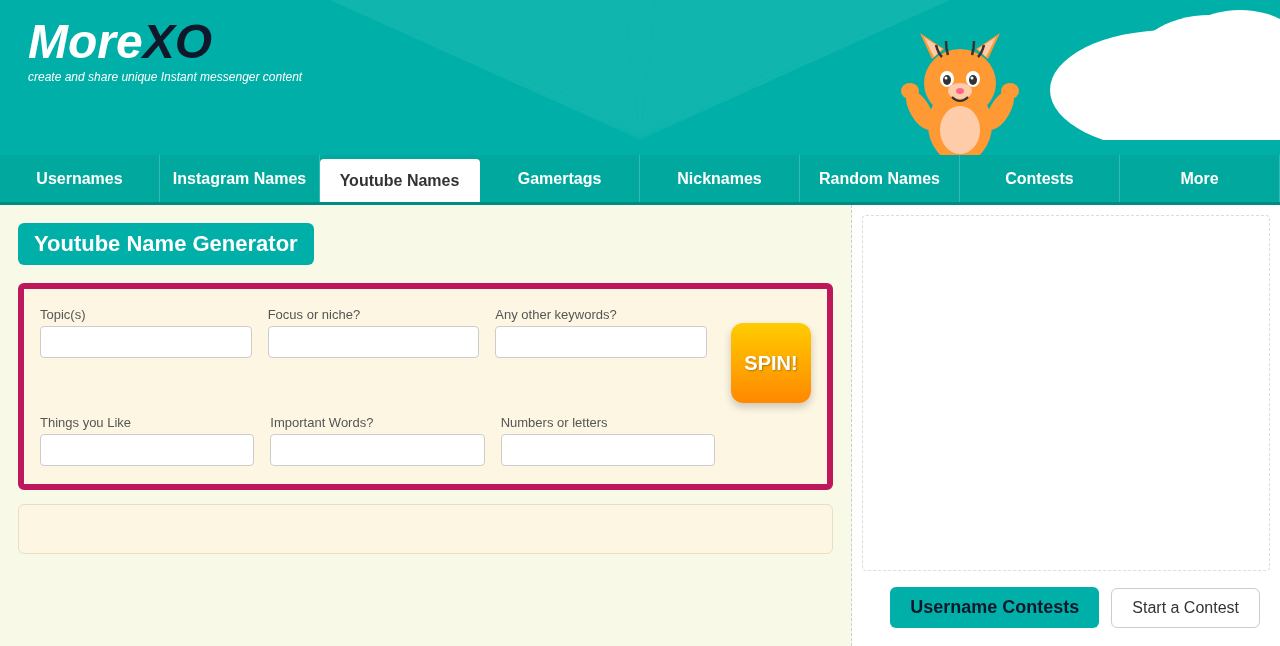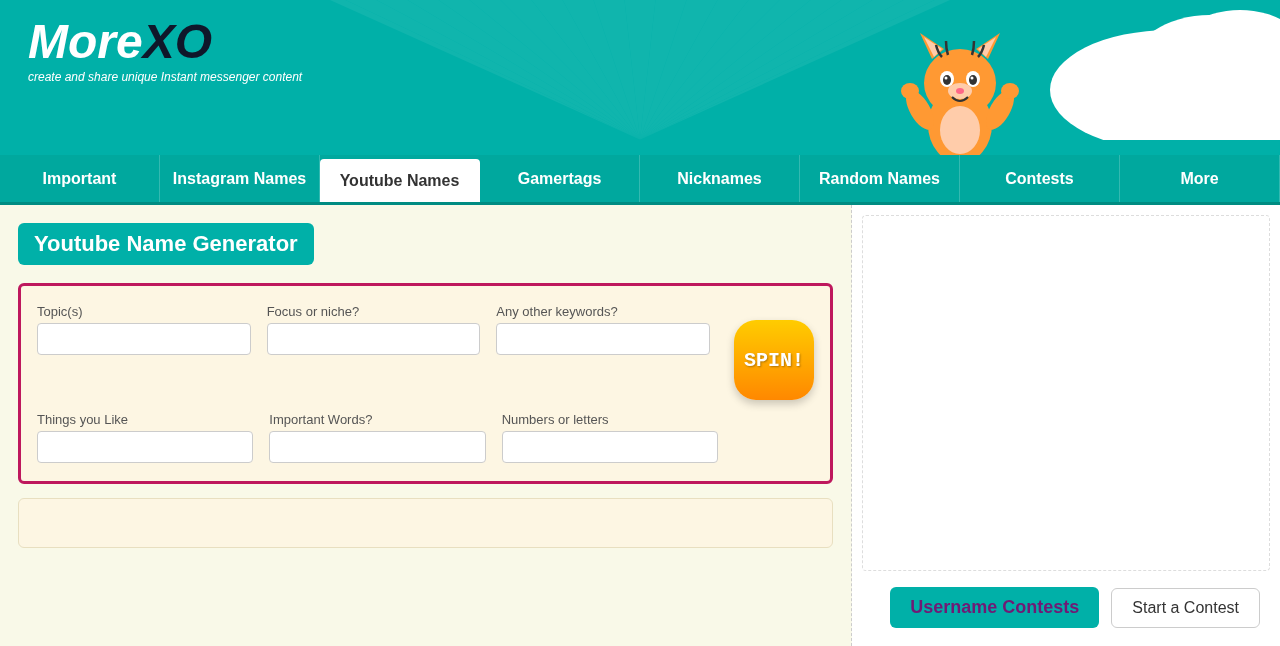--- a/index.html
+++ b/index.html
@@ -104,21 +104,21 @@
       font-weight: bold;
       padding: 8px 16px;
       border-radius: 6px;
       display: inline-block;
       margin-bottom: 18px;
     }
 
     
     .form-box {
       background: #fdf6e3;
-      border: 3px solid #be185d;
+      border: 6px solid #be185d;
       border-radius: 6px;
       padding: 18px 16px;
       margin-bottom: 14px;
     }
     .form-row {
       display: flex;
       gap: 16px;
       align-items: flex-start;
       margin-bottom: 12px;
     }
@@ -147,41 +147,40 @@
       justify-content: center;
       padding-left: 8px;
       padding-top: 16px;
     }
     .spin-btn {
       background: linear-gradient(to bottom, #ffcc00, #ff8800);
       color: white;
       font-size: 20px;
       font-weight: bold;
       border: none;
-      border-radius: 22px;
+      border-radius: 12px;
       width: 80px;
       height: 80px;
       cursor: pointer;
       box-shadow: 0 4px 8px rgba(0,0,0,0.2);
       text-shadow: 1px 1px 2px rgba(0,0,0,0.3);
-      font-family: Liberation Mono, monospace;
     }
 
     
     .bottom-bar {
       display: flex;
       align-items: center;
       justify-content: flex-end;
       gap: 12px;
       padding: 8px 10px;
       background: white;
     }
     .username-contests-btn {
       background: #00b0a8;
-      color: #701a75;
+      color: #0f172a;
       font-size: 18px;
       font-weight: bold;
       padding: 10px 20px;
       border-radius: 6px;
       border: none;
       cursor: pointer;
     }
     .start-contest-btn {
       background: white;
       color: #333;
@@ -301,21 +300,21 @@
       <ellipse cx="270" cy="70" rx="70" ry="50" fill="white"></ellipse>
       <ellipse cx="300" cy="80" rx="60" ry="45" fill="white"></ellipse>
       <ellipse cx="180" cy="90" rx="70" ry="45" fill="white"></ellipse>
       <rect x="140" y="90" width="200" height="60" fill="white"></rect>
     </svg>
   </div>
 </div>
 
 <nav class="nav">
   <div class="nav-item">
-    <span>Important</span>
+    <span>Usernames</span>
   </div>
   <div class="nav-item">
     <span>Instagram Names</span>
   </div>
   <div class="nav-item active">
     <span>Youtube Names</span>
   </div>
   <div class="nav-item">
     <span>Gamertags</span>
   </div>

